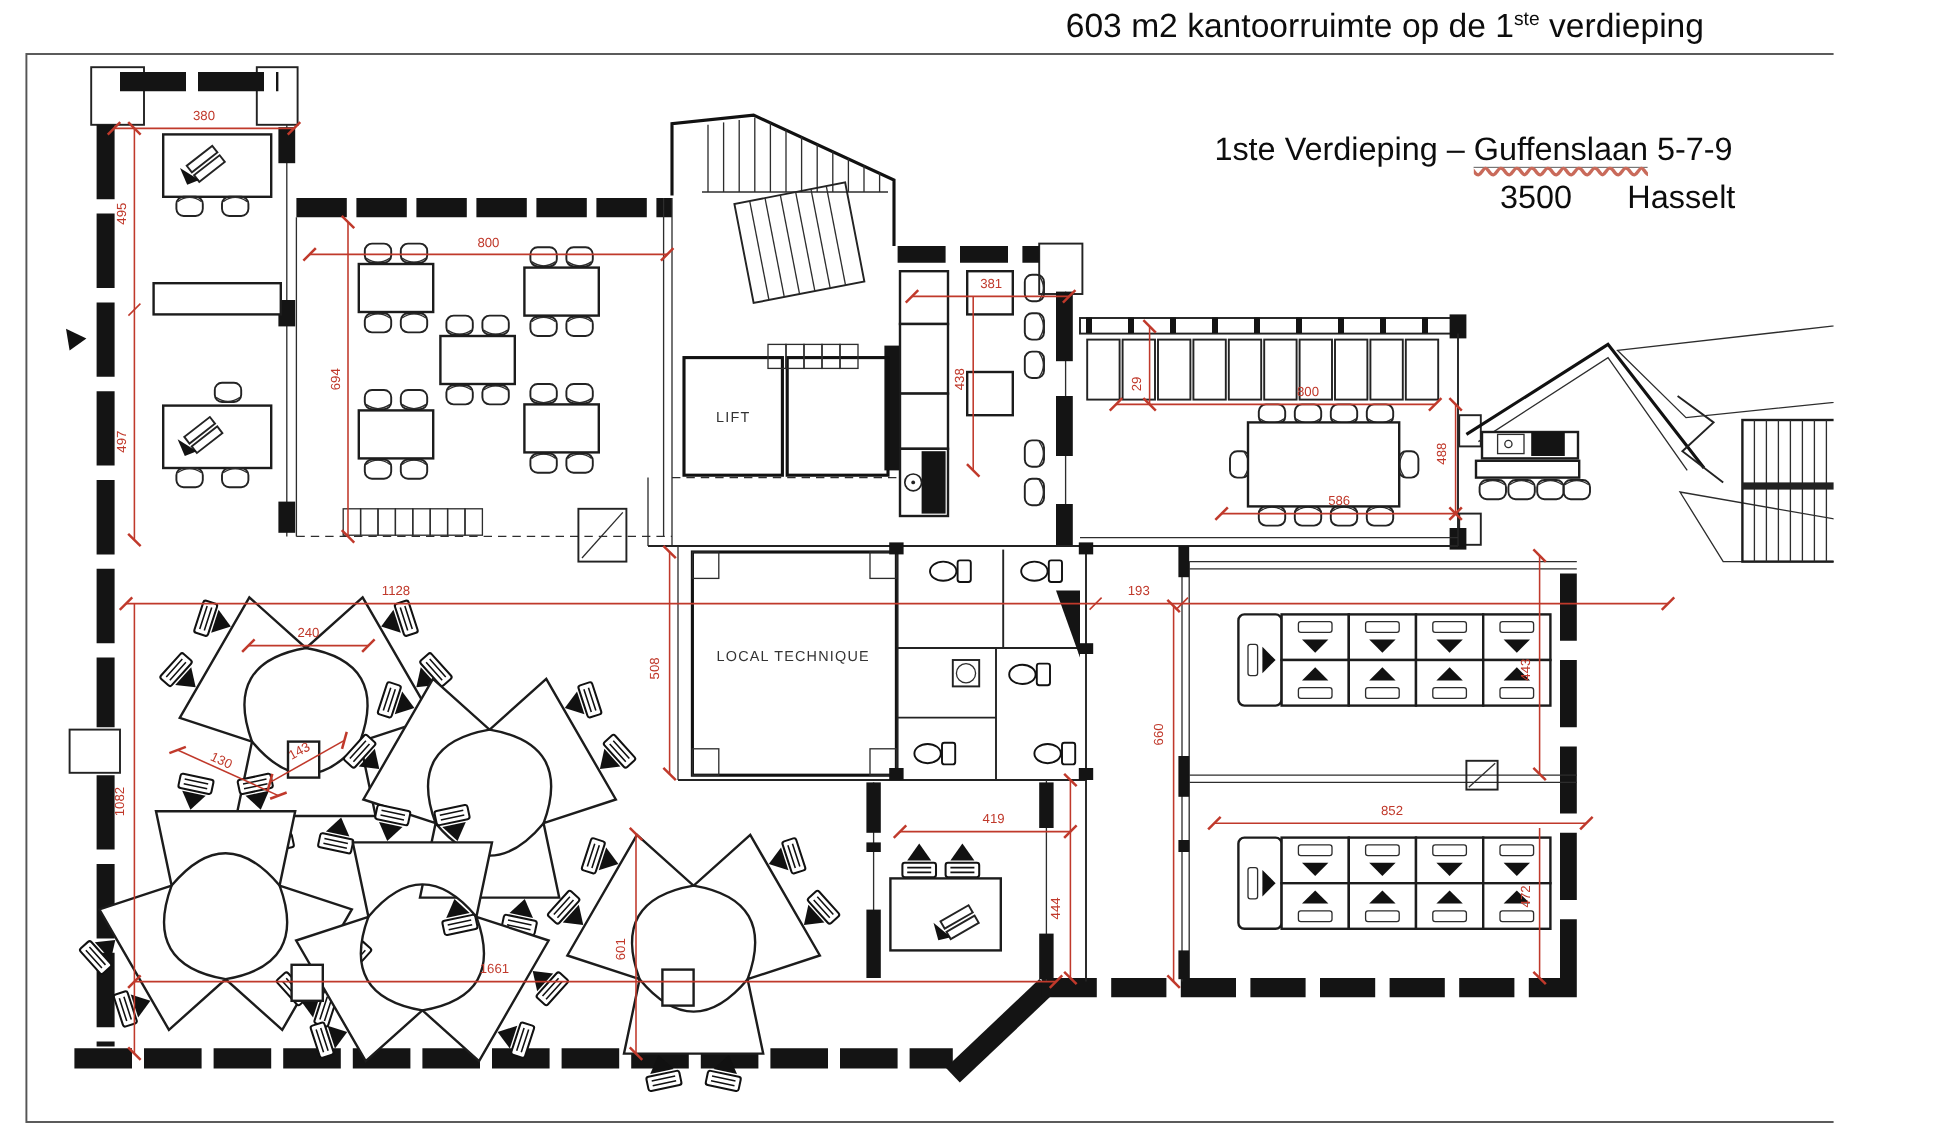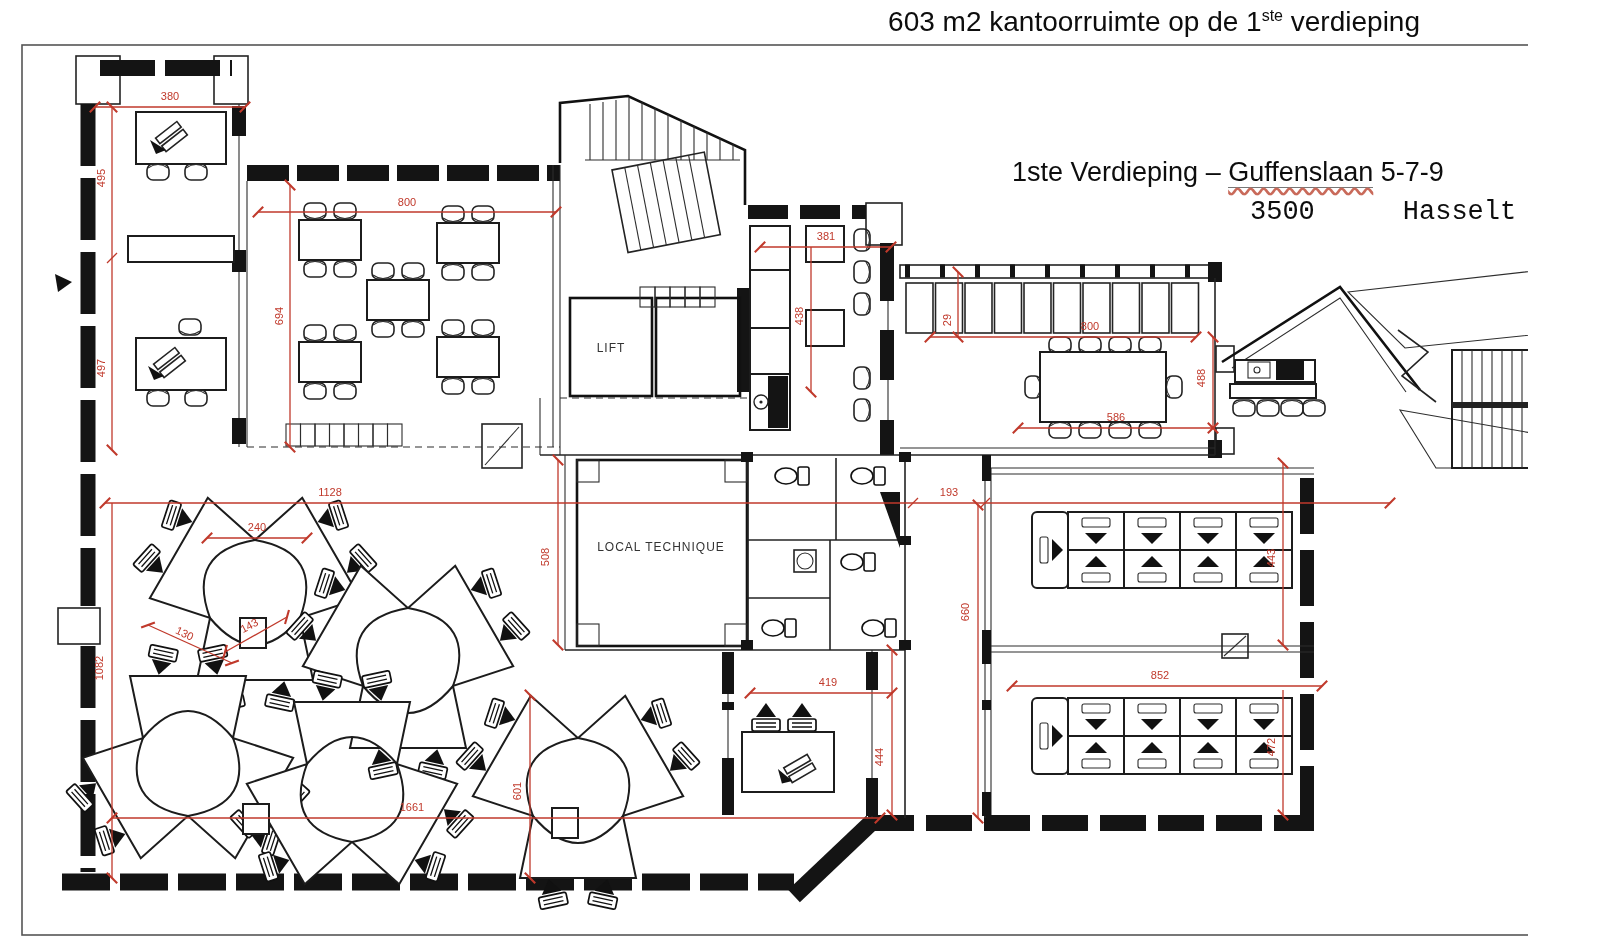--- a/index.html
+++ b/index.html
@@ -5,23 +5,23 @@
   :root{
     --red:#c0392b;
     --wall:#141414;
     --ink:#1d1d1d;
   }
   html,body{margin:0;padding:0;background:#fff;}
   #page{position:relative;width:1528px;height:947px;background:#fff;overflow:hidden;
         font-family:"Liberation Sans",sans-serif;color:#111;}
   #title{position:absolute;top:6px;right:108px;font-size:28px;color:#0d0d0d;white-space:nowrap;}
   #title sup{font-size:16px;}
-  #address{position:absolute;left:1012px;top:104px;font-size:27px;color:#0d0d0d;line-height:40px;white-space:nowrap;margin-top:48px;}
+  #address{position:absolute;left:1012px;top:104px;font-size:27px;color:#0d0d0d;line-height:40px;white-space:nowrap;}
   #address .street{text-decoration:underline wavy #c96a5a;text-underline-offset:6px;border-bottom:1px solid #777;}
-  #address .line2{display:flex;margin-left:238px;gap:88px;font-family:Liberation Mono, monospace;}
+  #address .line2{display:flex;margin-left:238px;gap:46px;}
   svg text.dim{fill:var(--red);font-size:11px;font-family:"Liberation Sans",sans-serif;text-anchor:middle;}
   svg text.room{fill:#333;font-size:12px;letter-spacing:1px;font-family:"Liberation Sans",sans-serif;text-anchor:middle;}
   .w1{stroke:#2d2d2d;stroke-width:1.1;fill:none;}
   .w15{stroke:#232323;stroke-width:1.6;fill:none;}
   .w2{stroke:#1c1c1c;stroke-width:2;fill:#fff;}
   .w2n{stroke:#1c1c1c;stroke-width:2;fill:none;}
   .w3{stroke:#111;stroke-width:2.6;fill:none;}
   .blk{fill:var(--wall);stroke:none;}
   .dl{stroke:var(--red);stroke-width:1.3;fill:none;}
   .dash{stroke:#2d2d2d;stroke-width:1.1;fill:none;stroke-dasharray:7 5;}

